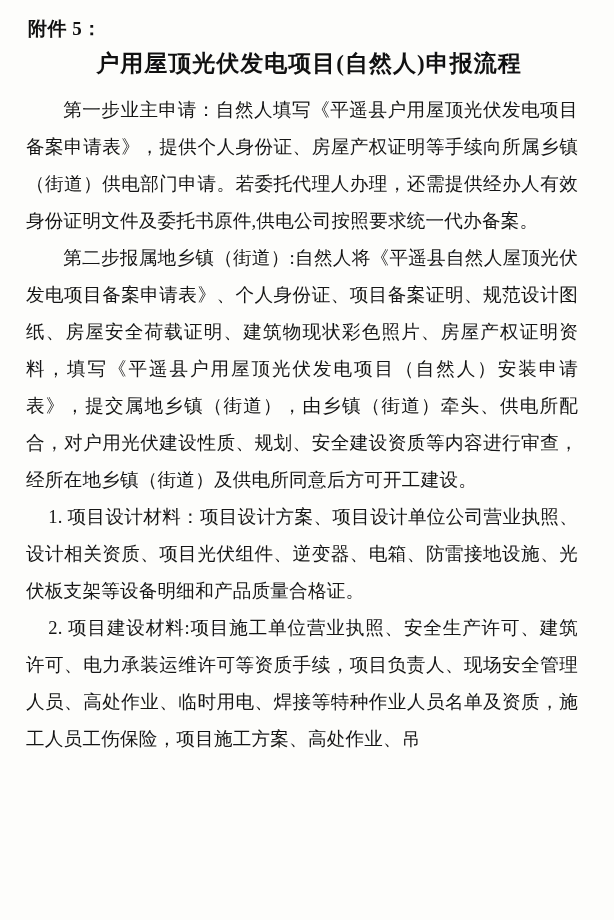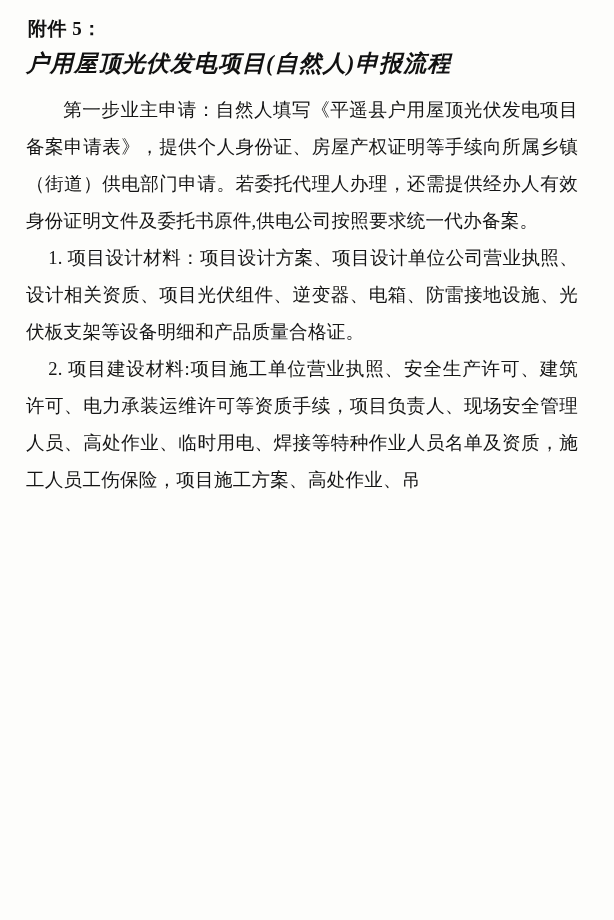--- a/index.html
+++ b/index.html
@@ -24,24 +24,23 @@
   }
   .attachment-label {
     font-size: 19px;
     font-weight: bold;
     letter-spacing: 0.5px;
     margin: 6px 0 4px 2px;
     color: #111;
     font-family: "Liberation Serif", "DejaVu Serif", serif;
   }
   .doc-title {
-    text-align: left;
+    text-align: center;
     font-size: 23px;
     font-weight: bold;
-    font-style: italic;
     letter-spacing: 1px;
     margin: 6px 0 12px 0;
     color: #111;
     font-family: "Liberation Serif", "DejaVu Serif", serif;
     white-space: nowrap;
   }
   .para {
     font-size: 18.6px;
     line-height: 37px;
     text-align: justify;
@@ -64,19 +63,20 @@
 <body>
 
 <div class="page">
 
   <div class="attachment-label">附件 5：</div>
 
   <div class="doc-title">户用屋顶光伏发电项目(自然人)申报流程</div>
 
   <p class="para indent">第一步业主申请：自然人填写《平遥县户用屋顶光伏发电项目备案申请表》，提供个人身份证、房屋产权证明等手续向所属乡镇（街道）供电部门申请。若委托代理人办理，还需提供经办人有效身份证明文件及委托书原件,供电公司按照要求统一代办备案。</p>
 
+  <p class="para indent">第二步报属地乡镇（街道）:自然人将《平遥县自然人屋顶光伏发电项目备案申请表》、个人身份证、项目备案证明、规范设计图纸、房屋安全荷载证明、建筑物现状彩色照片、房屋产权证明资料，填写《平遥县户用屋顶光伏发电项目（自然人）安装申请表》，提交属地乡镇（街道），由乡镇（街道）牵头、供电所配合，对户用光伏建设性质、规划、安全建设资质等内容进行审查，经所在地乡镇（街道）及供电所同意后方可开工建设。</p>
 
 
   <p class="para sub">1. 项目设计材料：项目设计方案、项目设计单位公司营业执照、设计相关资质、项目光伏组件、逆变器、电箱、防雷接地设施、光伏板支架等设备明细和产品质量合格证。</p>
 
   <p class="para sub clipped">2. 项目建设材料:项目施工单位营业执照、安全生产许可、建筑许可、电力承装运维许可等资质手续，项目负责人、现场安全管理人员、高处作业、临时用电、焊接等特种作业人员名单及资质，施工人员工伤保险，项目施工方案、高处作业、吊</p>
 
 </div>
 
 </body></html>

